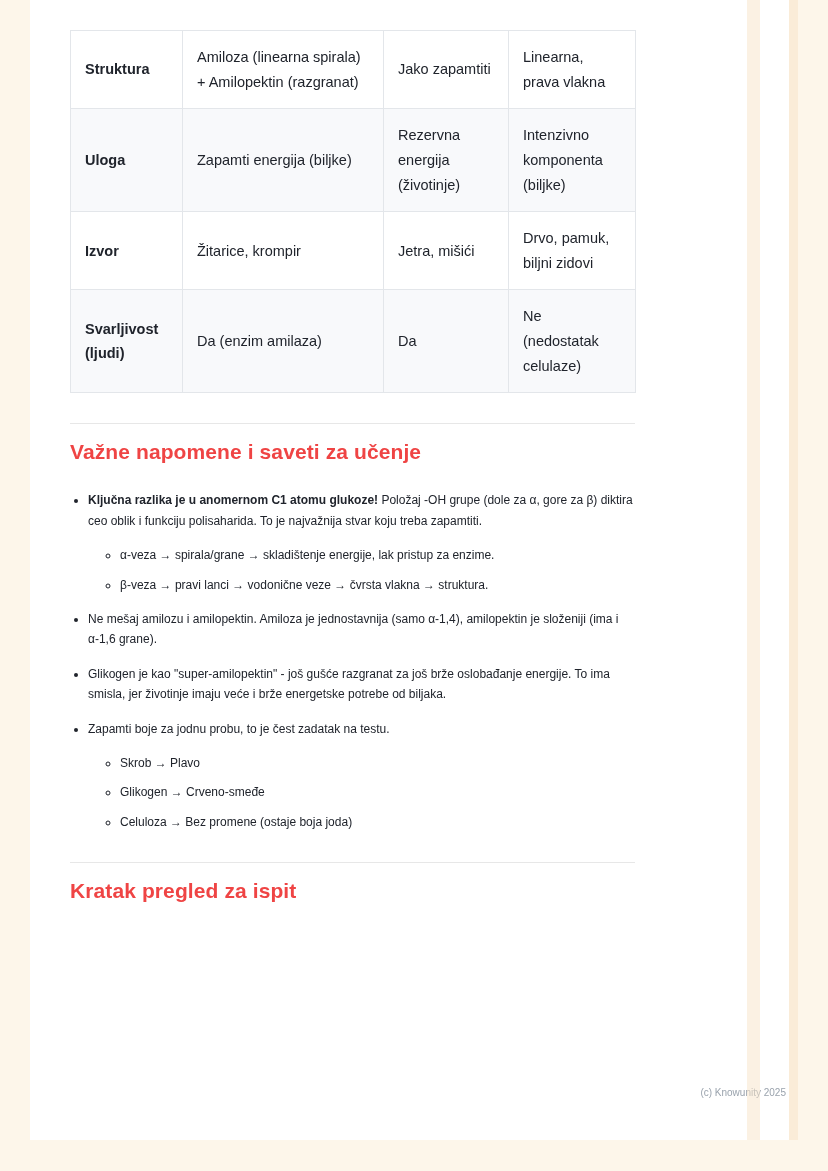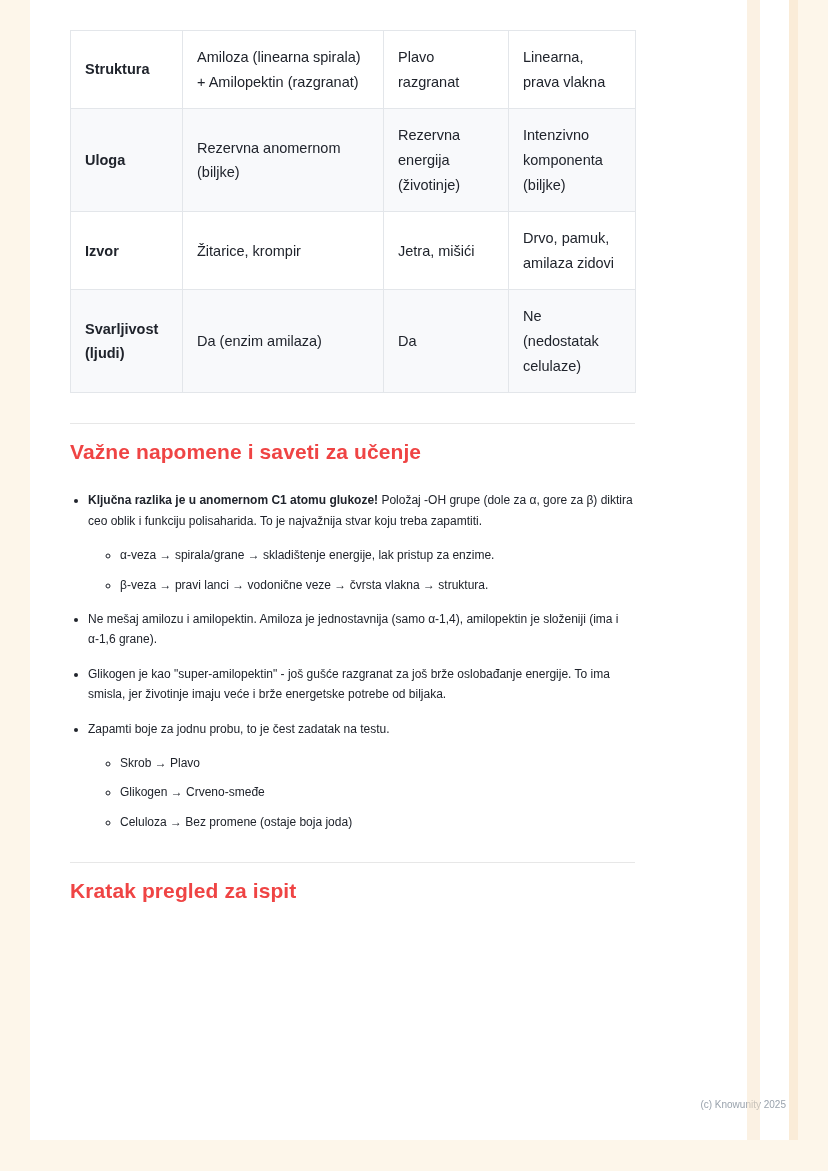--- a/index.html
+++ b/index.html
@@ -72,21 +72,21 @@
     list-style: circle outside;
     margin: 14px 0 4px 0;
     padding-left: 32px;
   }
   ul.sub > li { margin: 0 0 9px 0; }
   .b { font-weight: 700; }
 
   
   .copyright {
     position: absolute;
-    right: 12px; bottom: 30px;
+    right: 12px; bottom: 42px;
     font-size: 10px;
     color: #9aa3ad;
   }
   .stripe { position: absolute; top: 0; height: 1140px; background: #f8e4c8; }
   .stripe-a { left: 747px; width: 13px; opacity: .5; }
   .stripe-b { left: 789px; width: 9px;  opacity: .7; }
 </style>
 </head>
 <body>
 
@@ -99,34 +99,34 @@
         <colgroup>
             <col class="c0">
             <col class="c1">
             <col class="c2">
             <col class="c3">
           </colgroup>
         <tbody>
           <tr>
             <td class="label">Struktura</td>
             <td>Amiloza (linearna spirala) + Amilopektin (razgranat)</td>
-            <td>Plavo razgranat</td>
+            <td>Jako zapamtiti</td>
             <td>Linearna, prava vlakna</td>
           </tr>
           <tr>
             <td class="label">Uloga</td>
-            <td>Rezervna anomernom (biljke)</td>
+            <td>Zapamti energija (biljke)</td>
             <td>Rezervna energija (životinje)</td>
             <td>Intenzivno komponenta (biljke)</td>
           </tr>
           <tr>
             <td class="label">Izvor</td>
             <td>Žitarice, krompir</td>
             <td>Jetra, mišići</td>
-            <td>Drvo, pamuk, amilaza zidovi</td>
+            <td>Drvo, pamuk, biljni zidovi</td>
           </tr>
           <tr>
             <td class="label">Svarljivost (ljudi)</td>
             <td>Da (enzim amilaza)</td>
             <td>Da</td>
             <td>Ne (nedostatak celulaze)</td>
           </tr>
         </tbody>
       </table>
 

